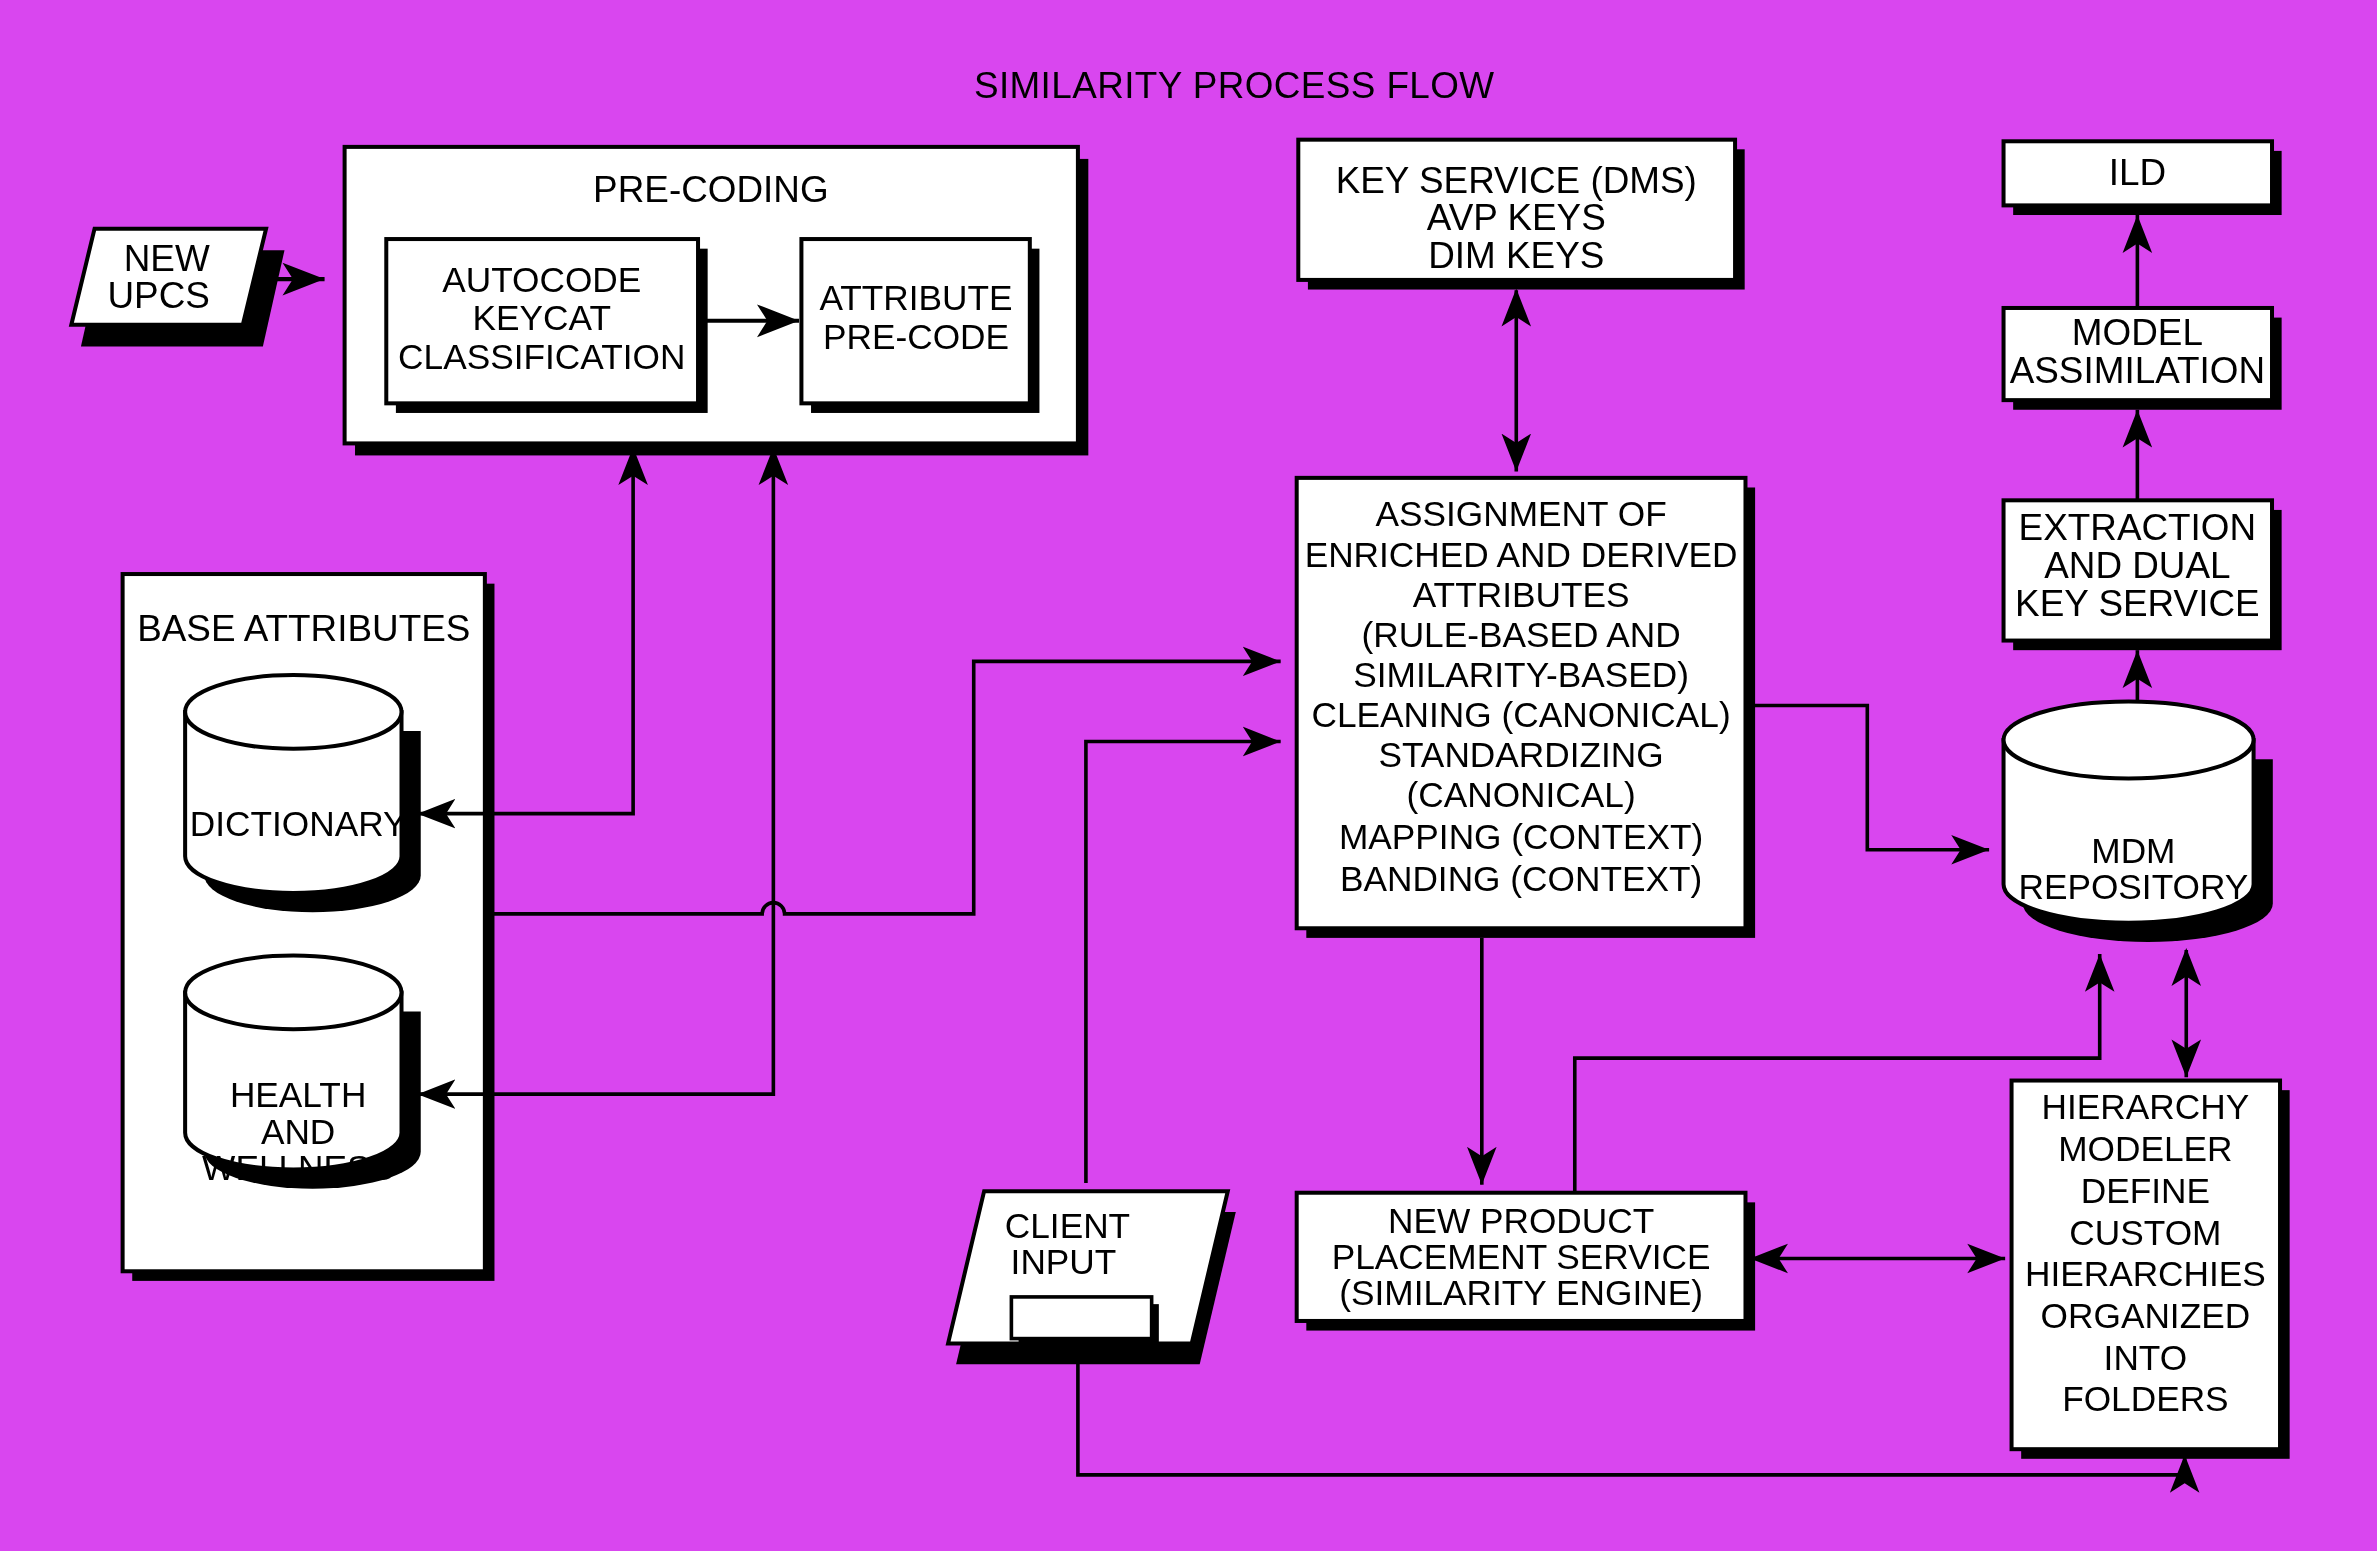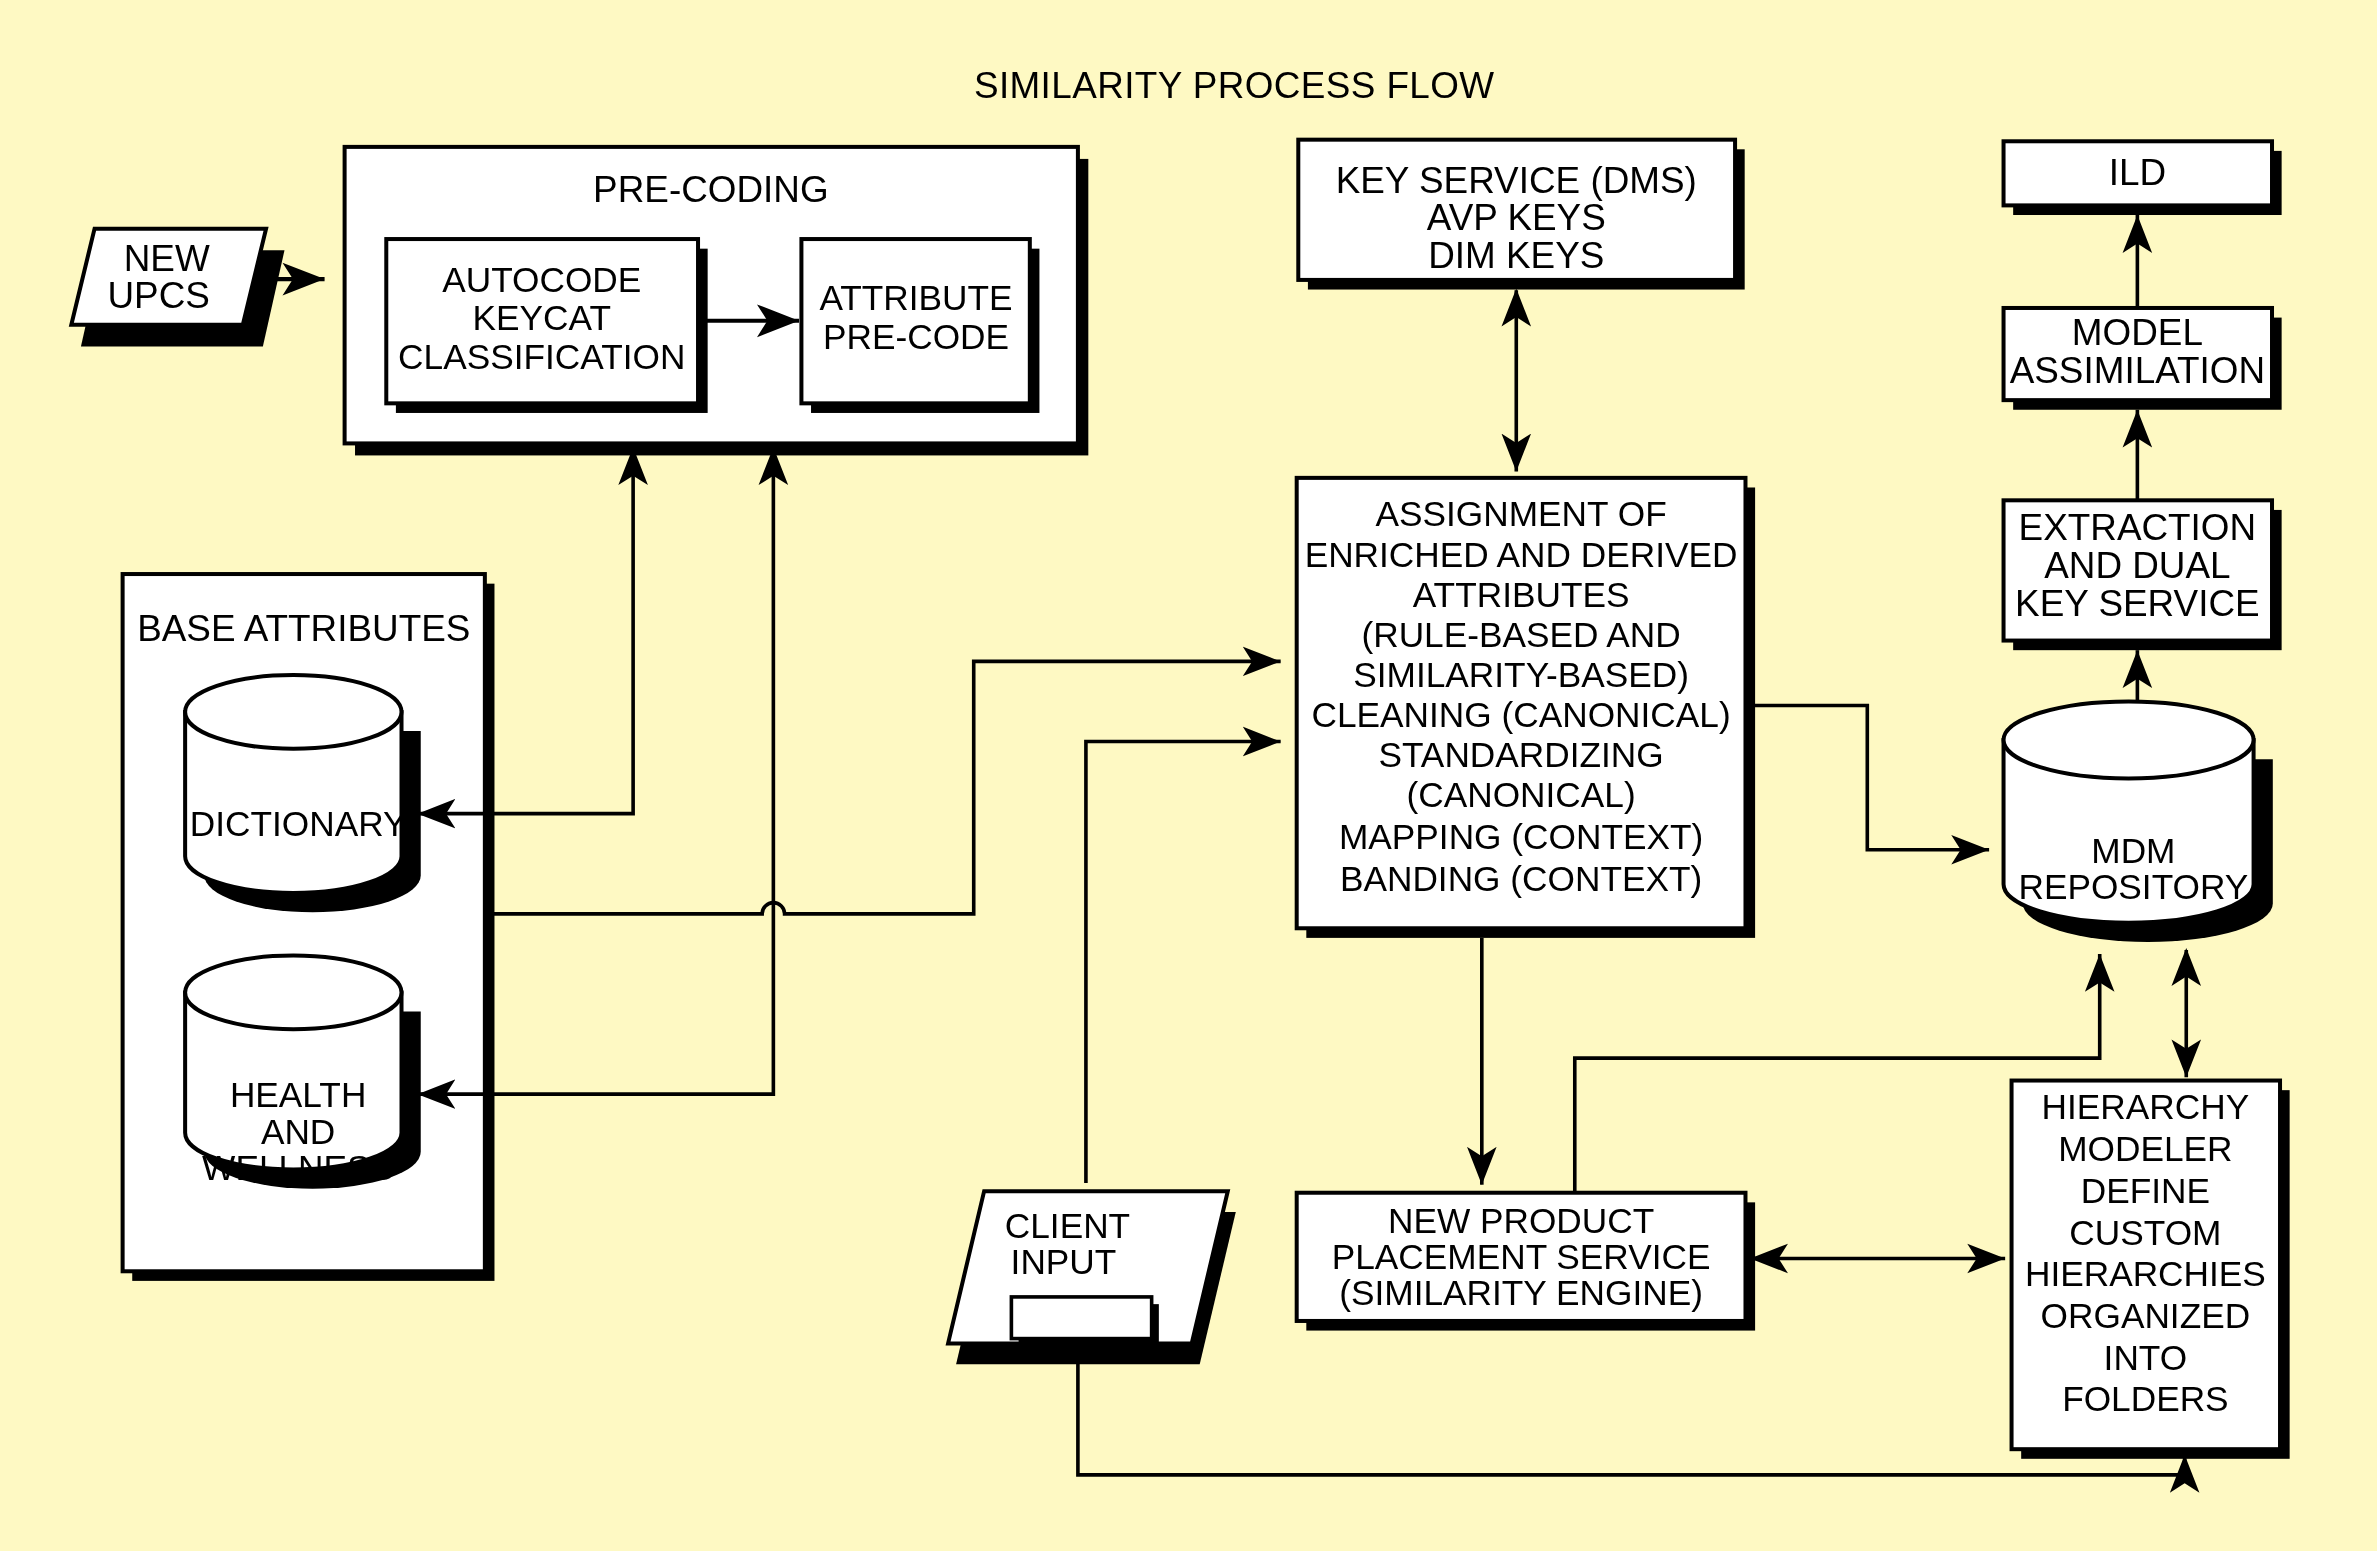--- a/index.html
+++ b/index.html
@@ -4,21 +4,21 @@
 <style>
   html, body {
     margin: 0;
     padding: 0;
     background: #ffffff;
   }
   #canvas {
     position: relative;
     width: 2377px;
     height: 1552px;
-    background: #fef9c3;
+    background: #d946ef;
     overflow: hidden;
   }
   svg.diagram {
     position: absolute;
     left: 0;
     top: 0;
     width: 2377px;
     height: 1552px;
   }
   .node-text {

